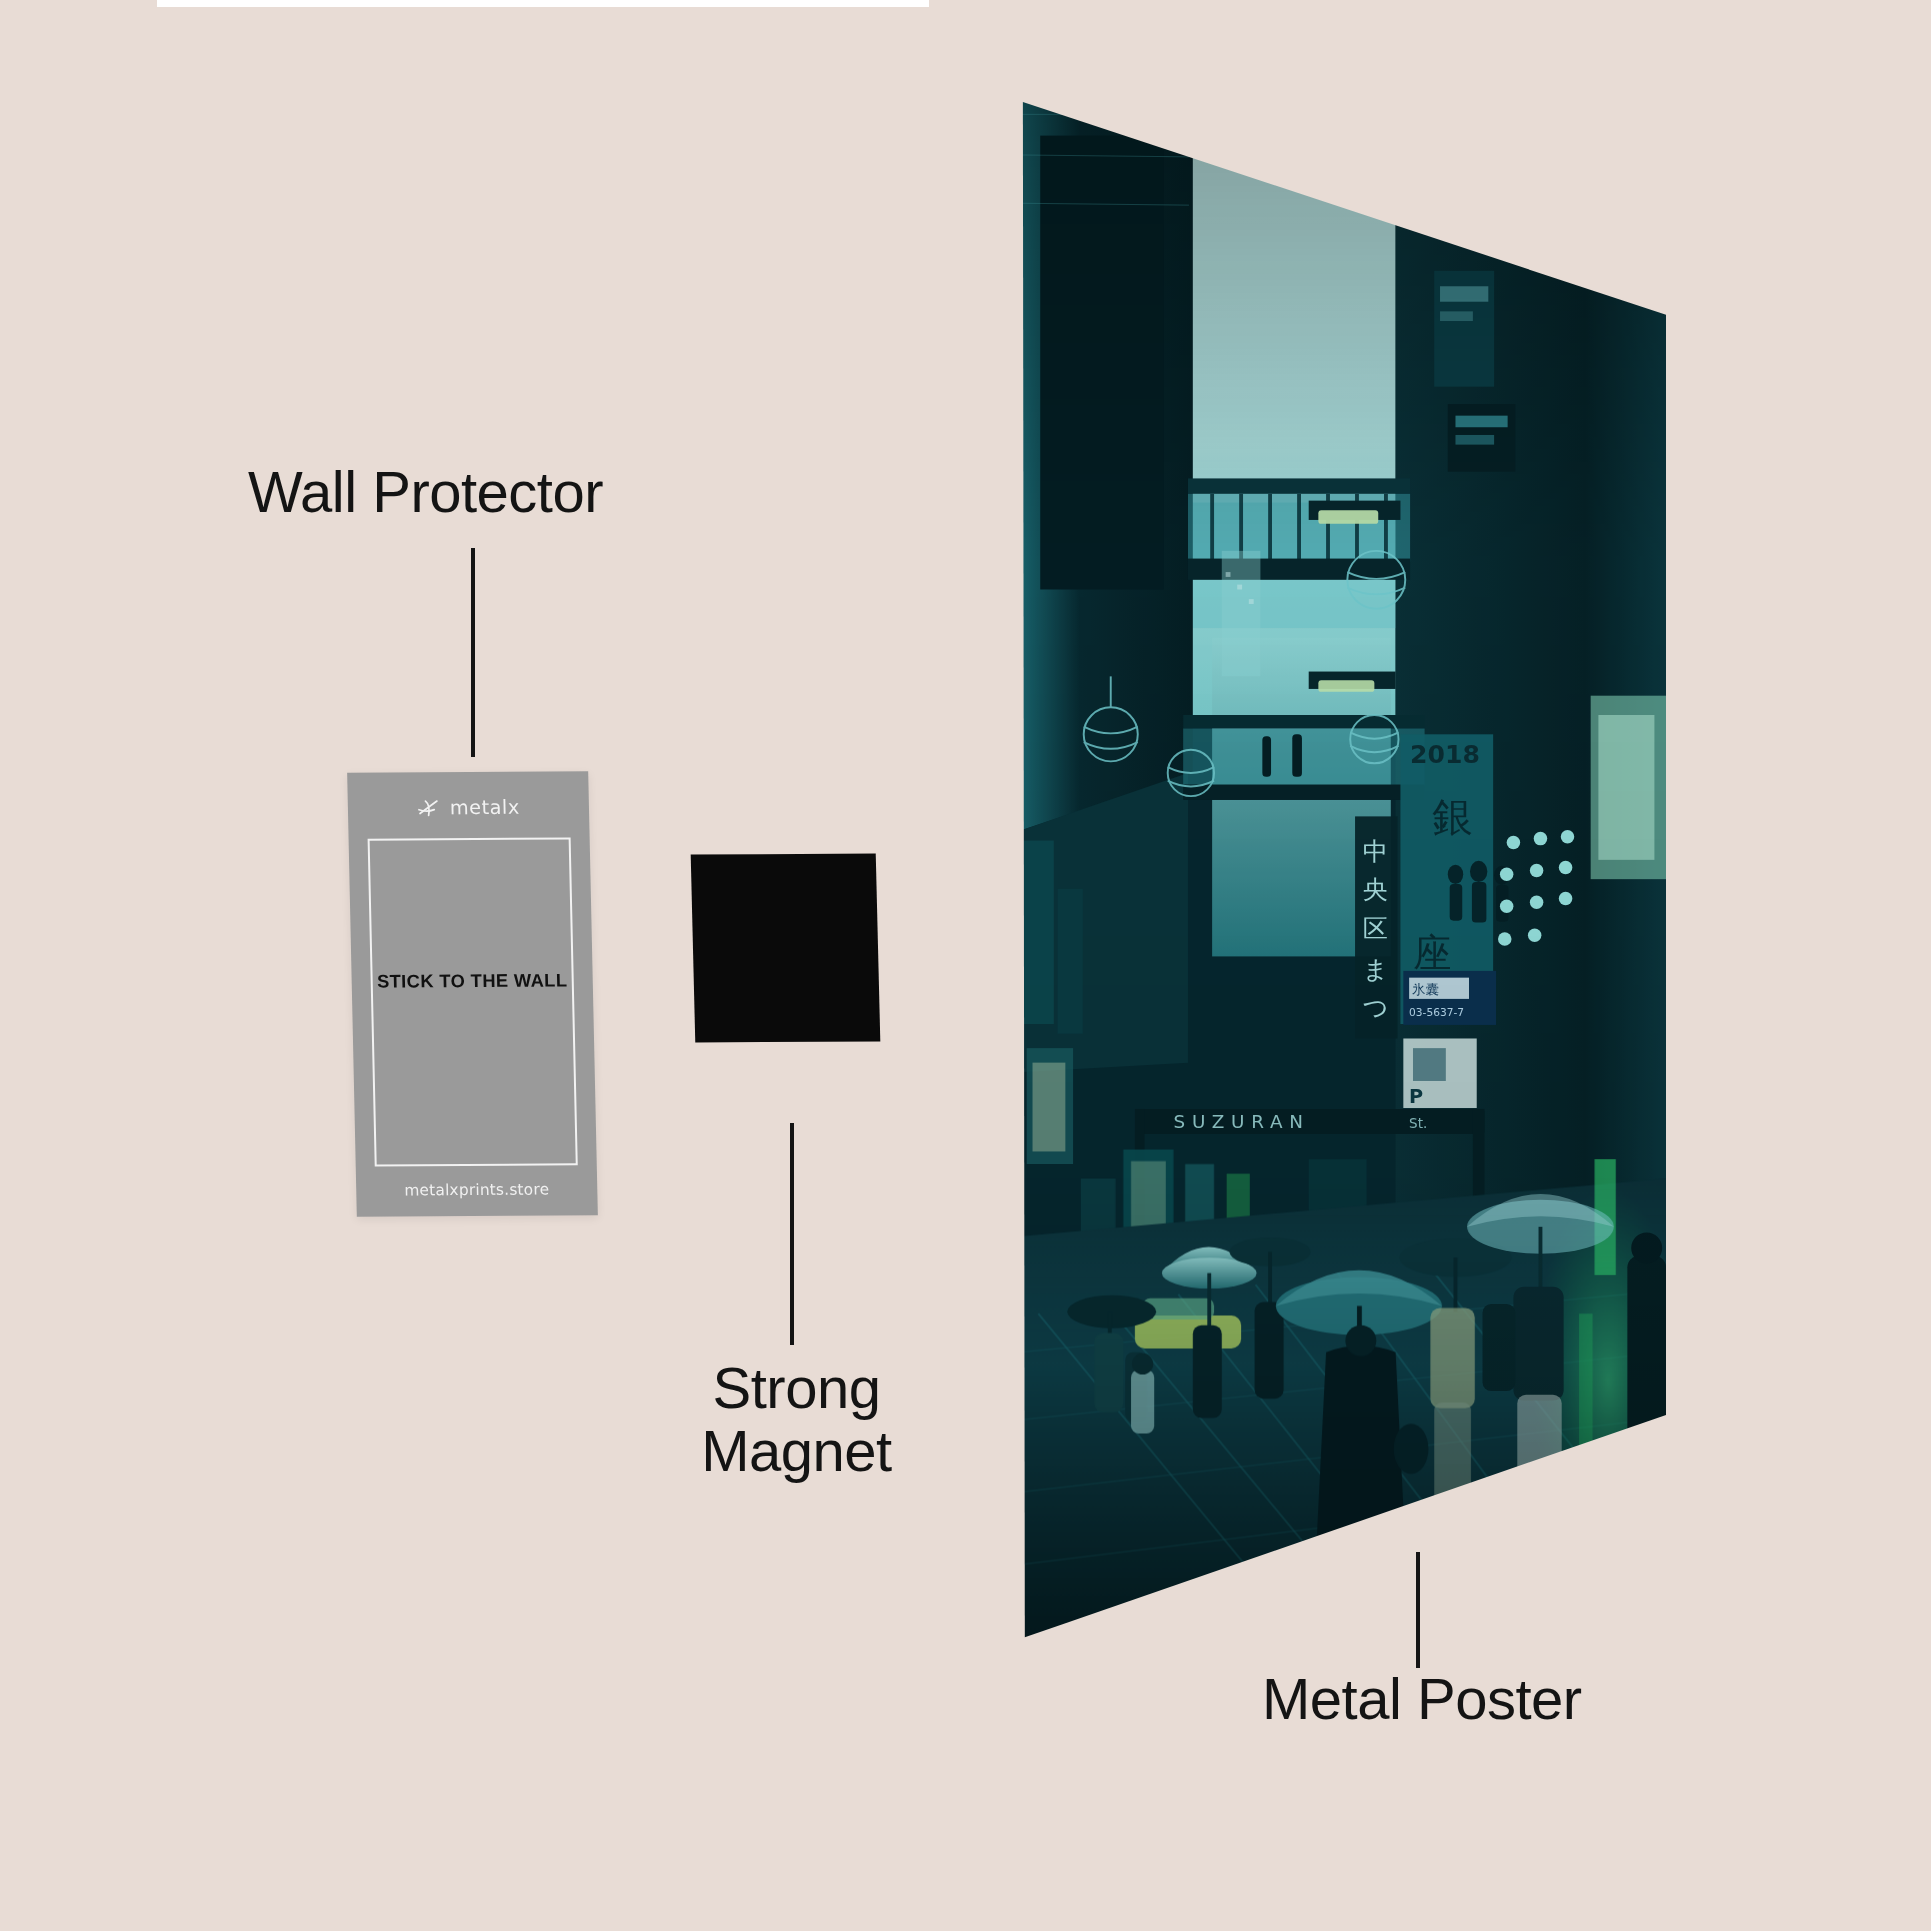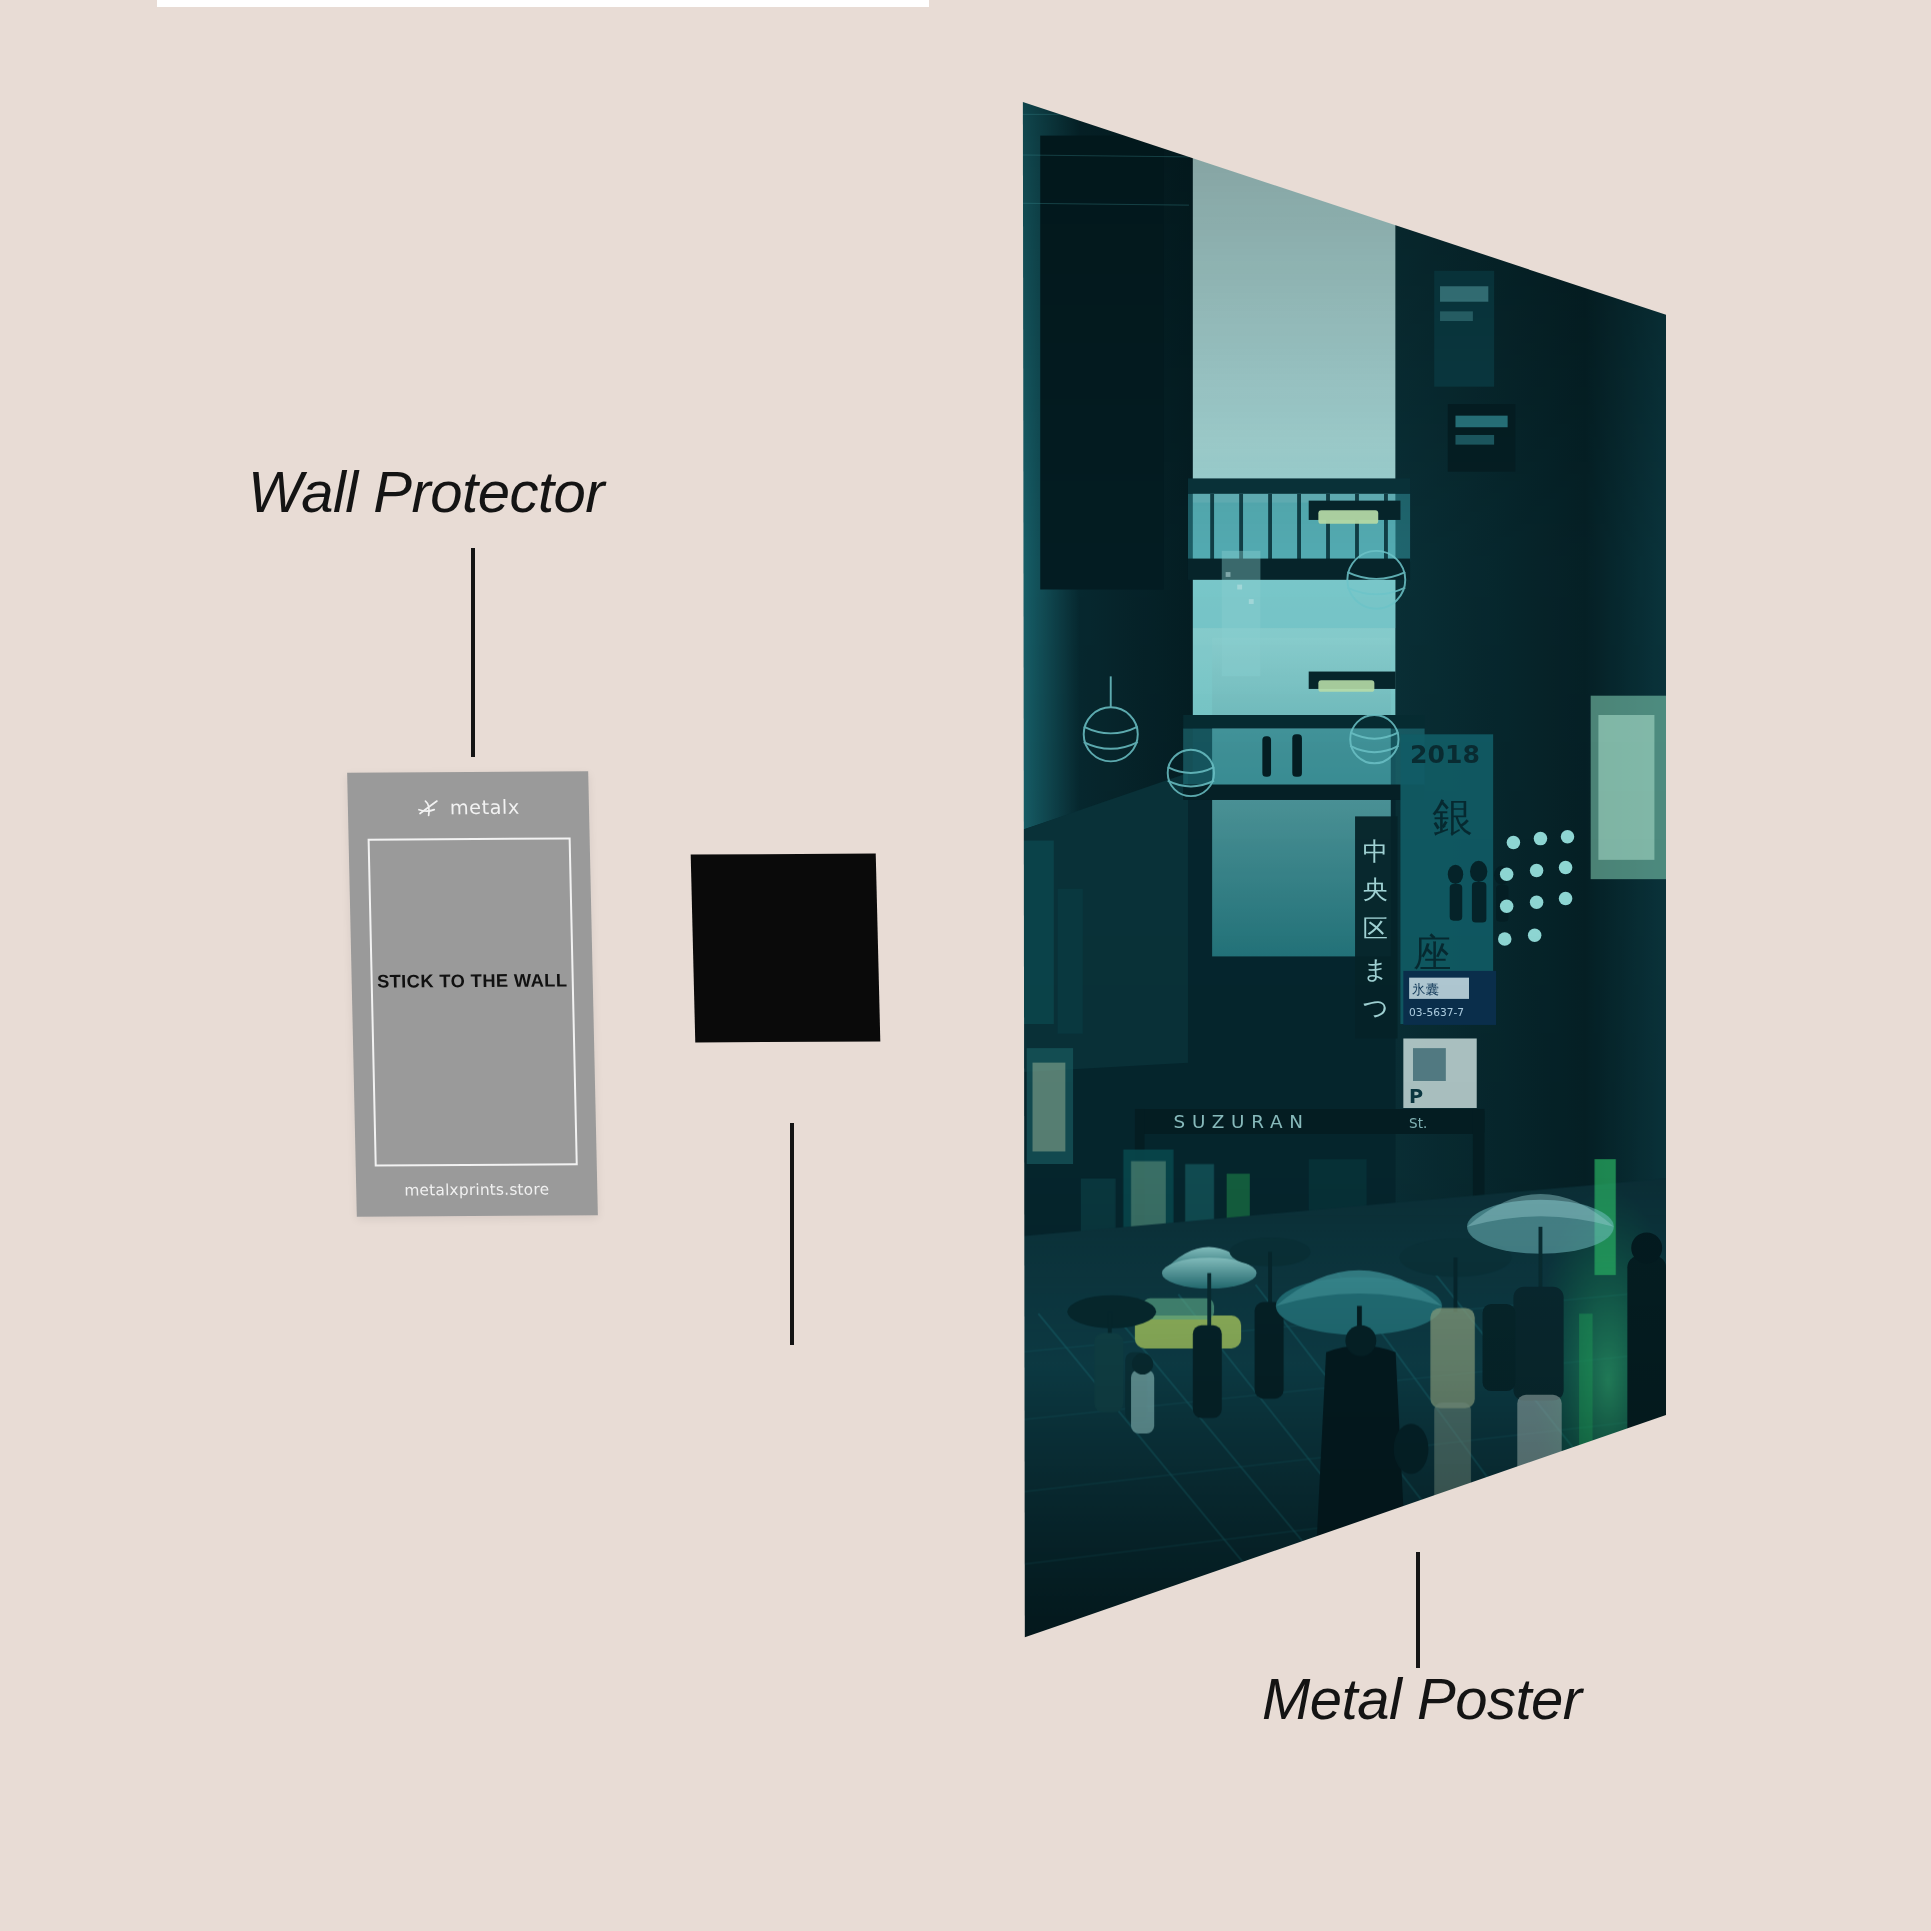--- a/index.html
+++ b/index.html
@@ -27,21 +27,20 @@
   }
 
   
   .anno-label {
     position: absolute;
     color: #141414;
     font-weight: 400;
     letter-spacing: -0.5px;
     white-space: pre;
     line-height: 1.08;
-    font-style: italic;
   }
   #label-wall-protector {
     left: 248px;
     top: 461px;
     font-size: 58px;
   }
   #label-strong-magnet {
     left: 676px;
     top: 1357px;
     font-size: 58px;
@@ -472,16 +471,18 @@
     </div>
   </div>
 
   <div id="magnet-square"></div>
 
   <div class="leader" id="leader-wall-protector"></div>
   <div class="leader" id="leader-strong-magnet"></div>
   <div class="leader" id="leader-metal-poster"></div>
 
   <div class="anno-label" id="label-wall-protector">Wall Protector</div>
+  <div class="anno-label" id="label-strong-magnet">Strong
+Magnet</div>
   <div class="anno-label" id="label-metal-poster">Metal Poster</div>
 
 </div>
 
 
 </body></html>

